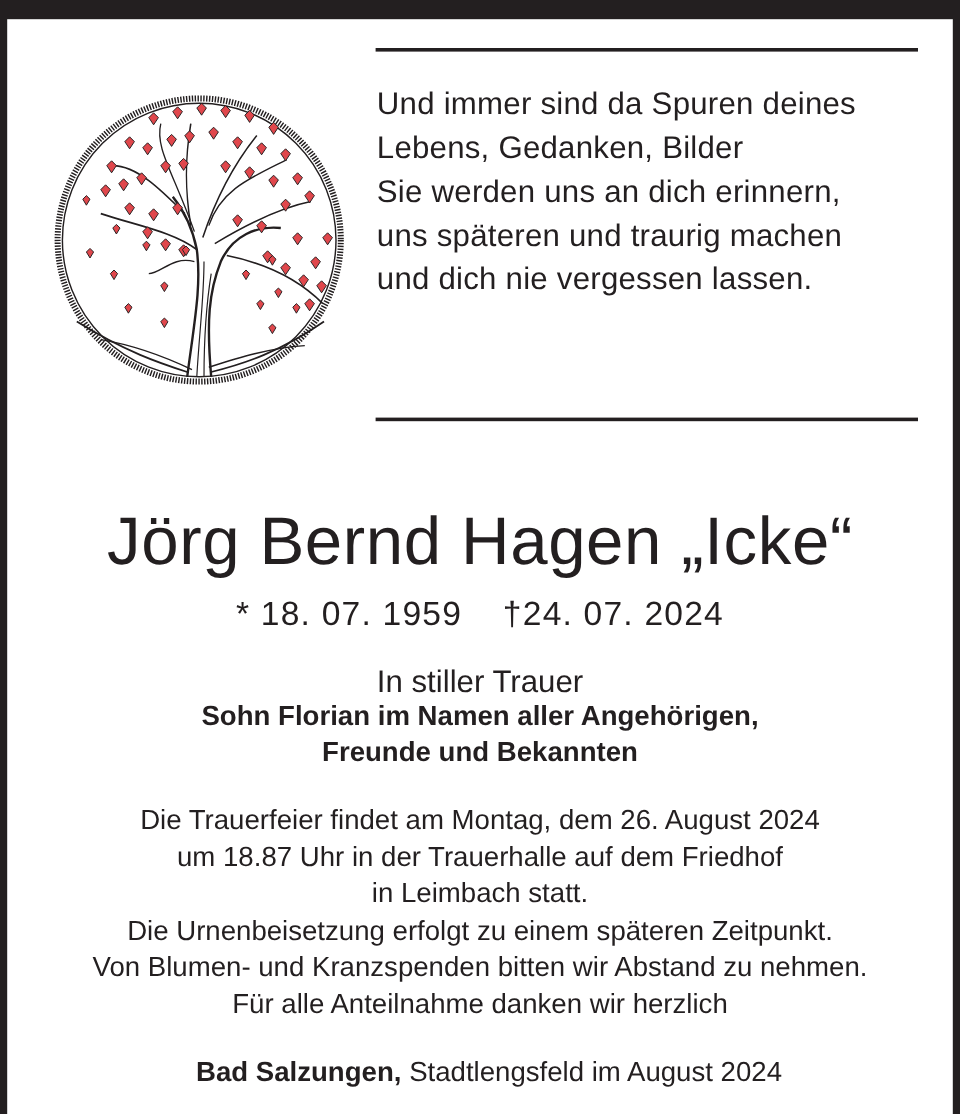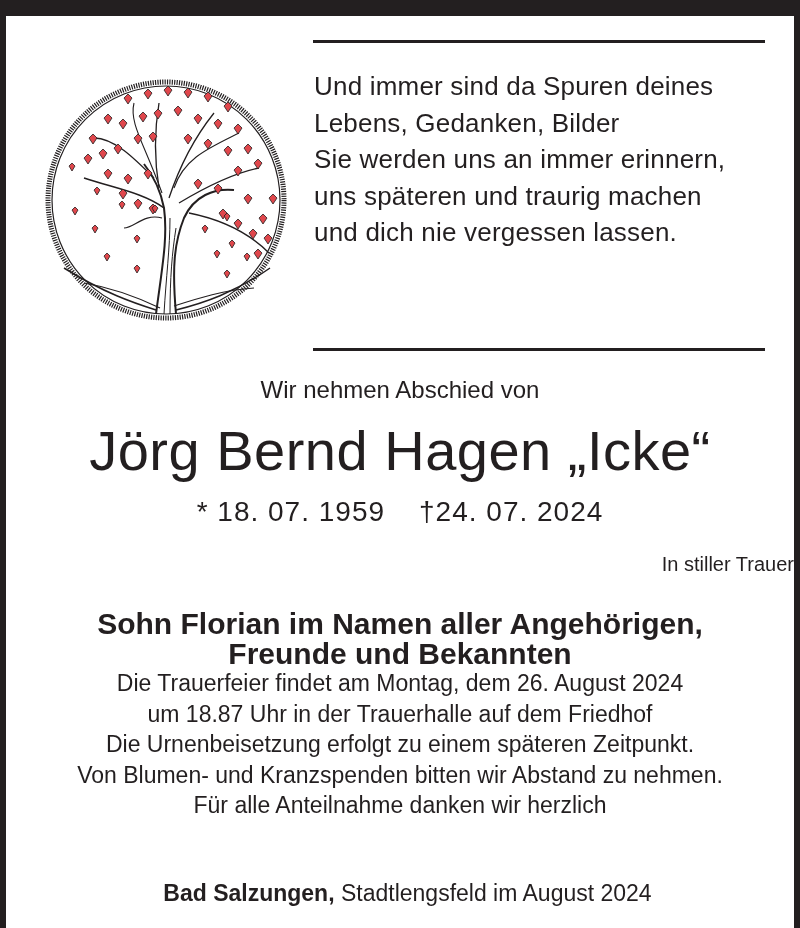--- a/index.html
+++ b/index.html
@@ -28,22 +28,22 @@
     position: absolute; left: 308px; top: 52px;
     font-size: 26px; line-height: 36.5px; letter-spacing: 0.2px;
     color: #231f20;
   }
   .poem div { white-space: nowrap; }
   .center { position: absolute; left: 0; width: 788px; text-align: center; white-space: nowrap; }
   .intro { top: 360px; font-size: 24px; }
   .name { top: 402px; font-size: 56px; letter-spacing: 0.5px; }
   .dates { top: 480px; font-size: 28px; letter-spacing: 1px; }
   .dates .gap { display: inline-block; width: 34px; }
-  .mourn-intro { top: 537px; font-size: 20px; text-align: right; }
-  .mourners { top: 565px; font-size: 30px; font-weight: bold; line-height: 30px; margin-top: 28px; }
+  .mourn-intro { top: 537px; font-size: 26px; }
+  .mourners { top: 565px; font-size: 23px; font-weight: bold; line-height: 30px; }
   .details { top: 652px; font-size: 23px; line-height: 30.5px; }
   .signature { top: 864px; font-size: 23px; }
   .signature b { font-weight: bold; margin-left: 15px; }
 </style>
 </head>
 <body>
 
 <div class="card">
 
   <svg class="tree" viewBox="0 0 244 244">
@@ -130,42 +130,42 @@
         <path d="M200 178 l3 -3 l3 3 l-3 5z"></path>
       <path d="M180 195 l3 -3 l3 3 l-3 5z"></path>
     </g>
   </svg>
 
   <div class="rule top"></div>
 
   <div class="poem">
     <div>Und immer sind da Spuren deines</div>
     <div>Lebens, Gedanken, Bilder</div>
-    <div>Sie werden uns an immer erinnern,</div>
+    <div>Sie werden uns an dich erinnern,</div>
     <div>uns späteren und traurig machen</div>
     <div>und dich nie vergessen lassen.</div>
   </div>
 
   <div class="rule bottom"></div>
 
-  <div class="center intro">Wir nehmen Abschied von</div>
   <div class="center name">Jörg Bernd Hagen „Icke“</div>
   <div class="center dates">
     <span>* 18. 07. 1959</span><span class="gap"></span><span>†24. 07. 2024</span>
   </div>
 
   <div class="center mourn-intro">In stiller Trauer</div>
   <div class="center mourners">
     <div>Sohn Florian im Namen aller Angehörigen,</div>
     <div>Freunde und Bekannten</div>
   </div>
 
   <div class="center details">
     <div>Die Trauerfeier findet am Montag, dem 26. August 2024</div>
     <div>um 18.87 Uhr in der Trauerhalle auf dem Friedhof</div>
+    <div>in Leimbach statt.</div>
     <div>Die Urnenbeisetzung erfolgt zu einem späteren Zeitpunkt.</div>
     <div>Von Blumen- und Kranzspenden bitten wir Abstand zu nehmen.</div>
     <div>Für alle Anteilnahme danken wir herzlich</div>
   </div>
 
   <div class="center signature">
     <b>Bad Salzungen,</b><span> Stadtlengsfeld im August 2024</span>
   </div>
 </div>
 

